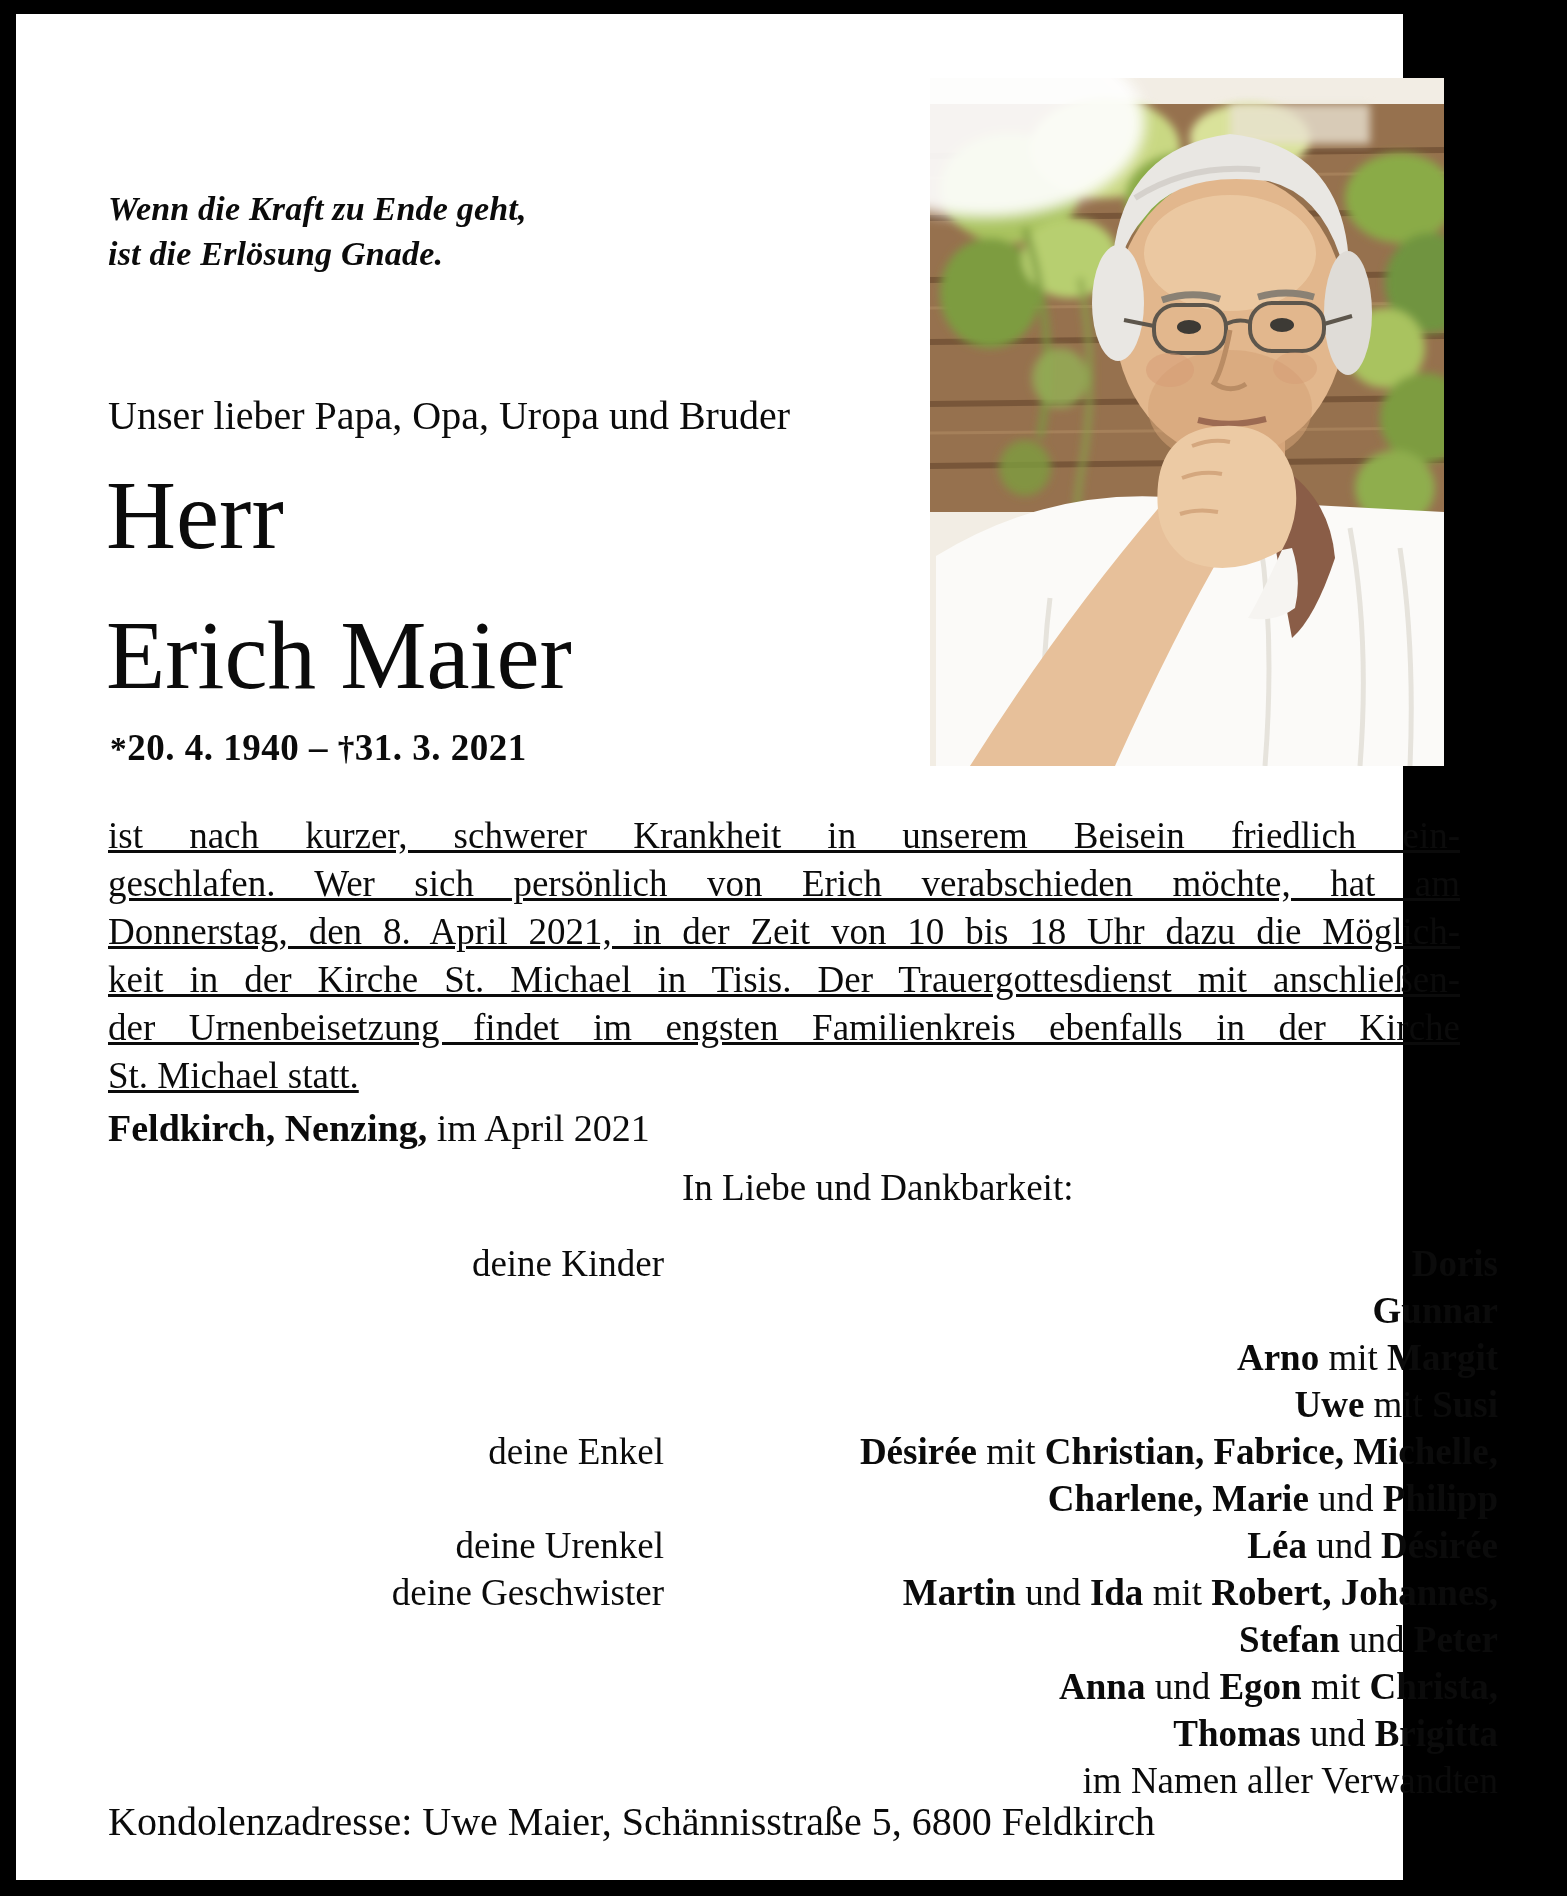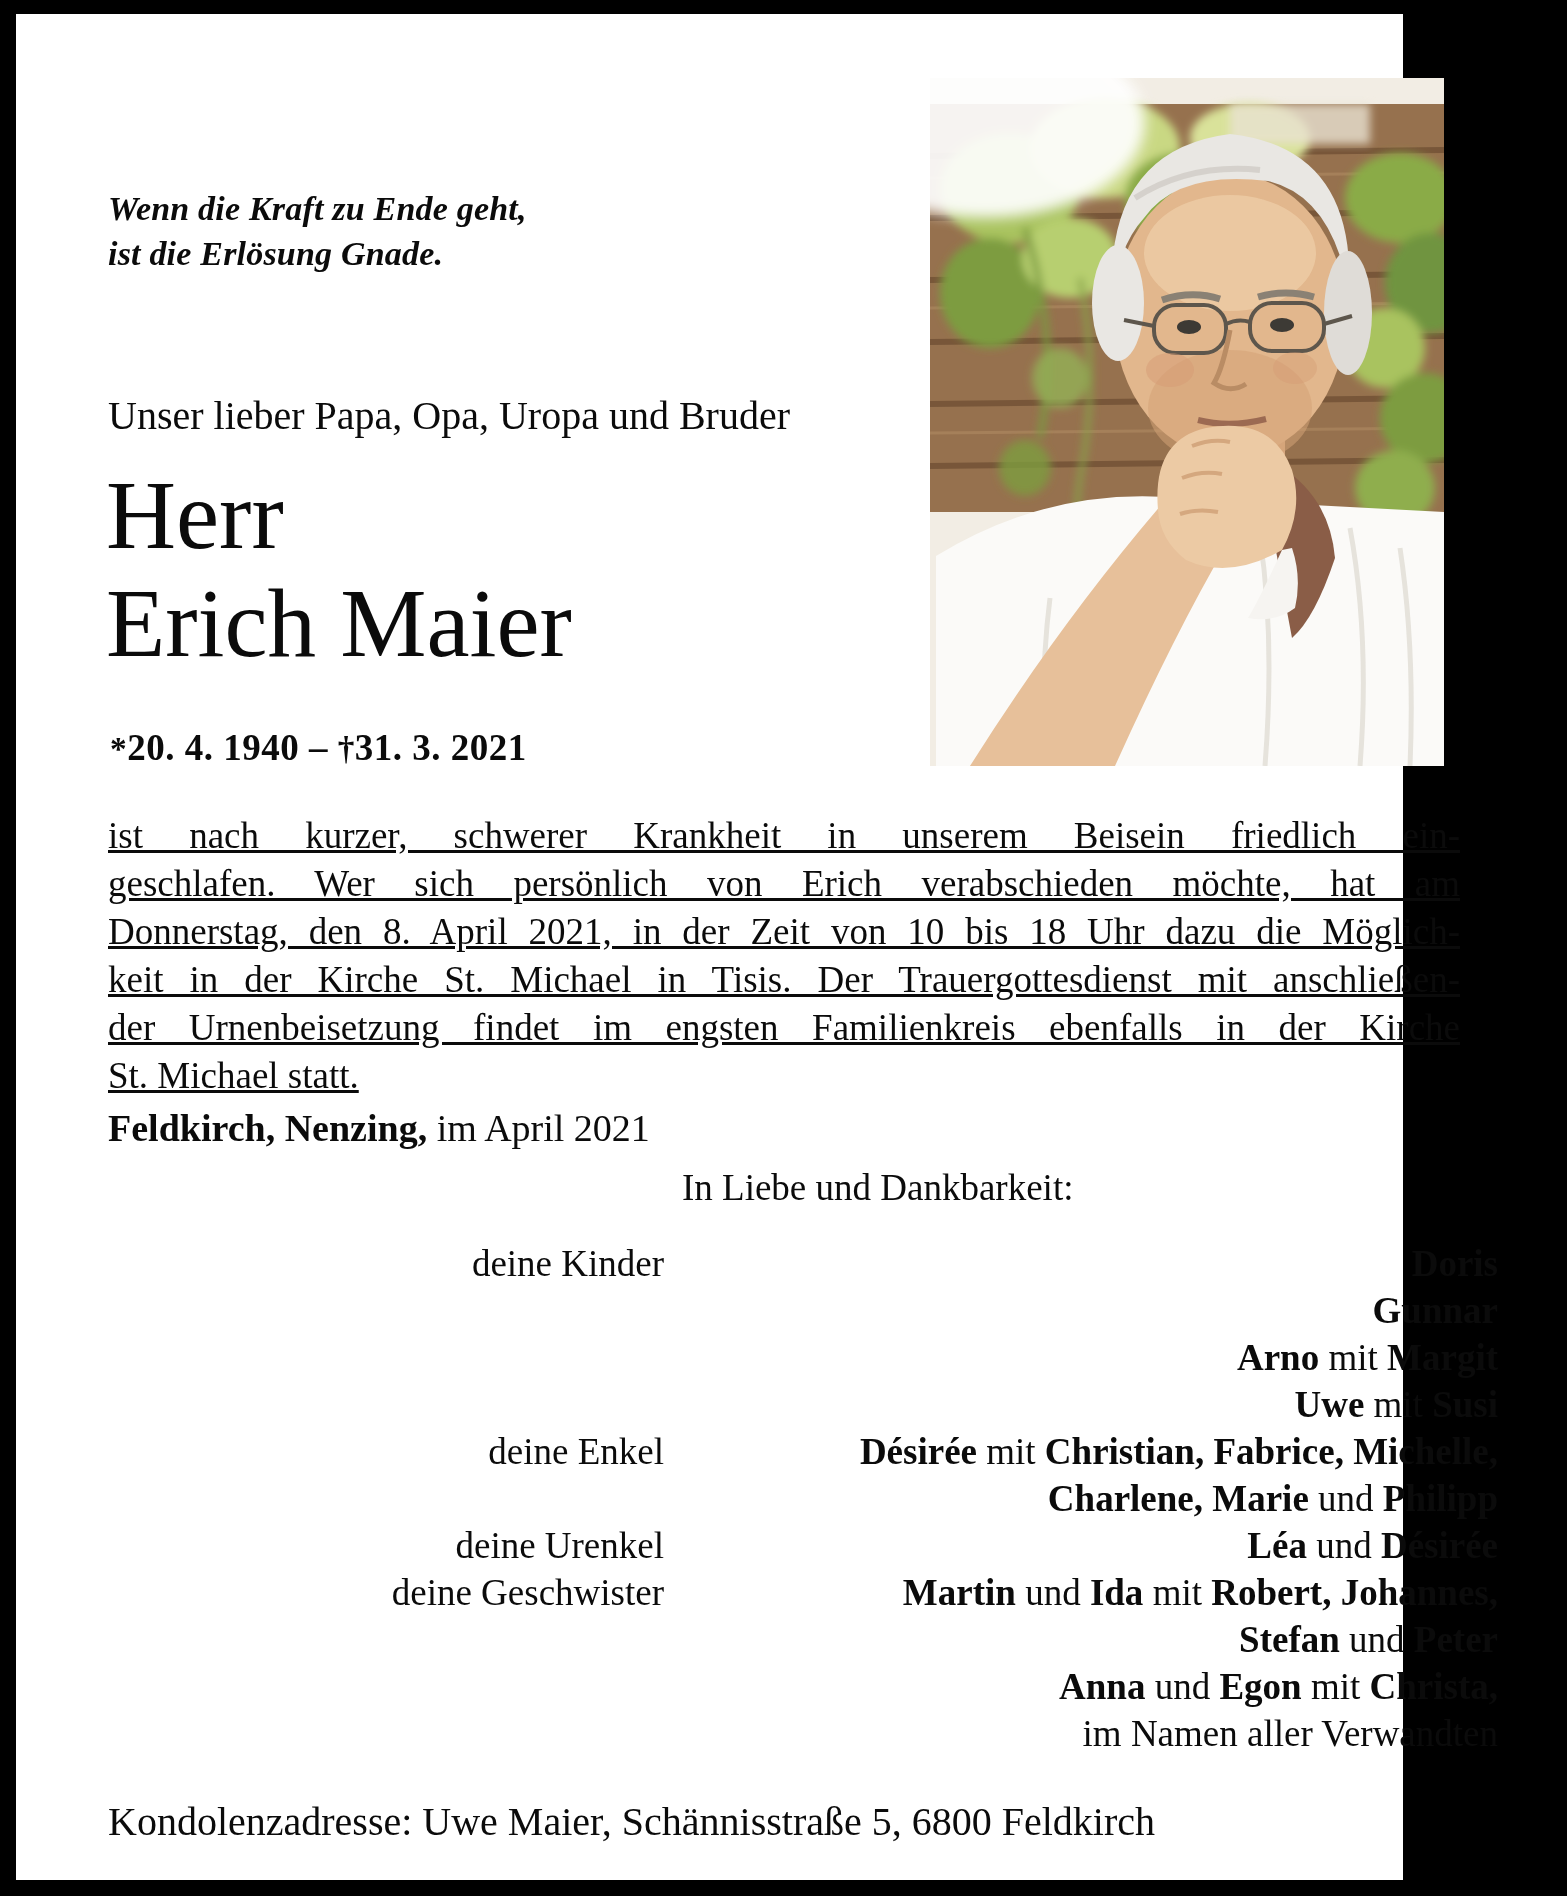--- a/index.html
+++ b/index.html
@@ -10,21 +10,21 @@
   .page{
     position:absolute;left:16px;top:14px;width:1387px;height:1866px;background:#ffffff;
   }
   .abs{position:absolute;}
   .quote{
     left:92px;top:172px;font-size:34px;line-height:45px;font-style:italic;font-weight:600;
     letter-spacing:.2px;
   }
   .intro{left:92px;top:378px;font-size:40px;}
   .title1{left:90px;top:452px;font-size:97px;line-height:100px;}
-  .title2{left:90px;top:560px;font-size:97px;line-height:100px;}
+  .title2{left:90px;top:592px;font-size:97px;line-height:100px;}
   .dates{left:94px;top:712px;font-size:37px;font-weight:bold;letter-spacing:.5px;}
   .dates .sym{font-size:.9em;}
   .para{left:92px;top:798px;width:1352px;font-size:37px;}
   .pline{line-height:48px;text-align:justify;text-align-last:justify;white-space:normal;text-decoration:underline;}
   .pline.last{text-align:right;text-align-last:left;}
   .dateline{left:92px;top:1092px;font-size:38px;}
   .dateline .b{font-weight:bold;}
   .closing{left:666px;top:1152px;font-size:37px;}
   .family{left:92px;top:1226px;width:1390px;font-size:37px;}
   .family .row{display:flex;align-items:baseline;height:47px;line-height:47px;justify-content:space-between;}
@@ -107,20 +107,24 @@
       <div class="row">
         <span class="lbl"></span>
         <span class="val" style="margin-left: 40px;"><span class="bold">Stefan</span><span> und </span><span class="bold">Peter</span></span>
       </div>
       <div class="row">
         <span class="lbl"></span>
         <span class="val"><span class="bold">Anna</span><span> und </span><span class="bold">Egon</span><span> mit </span><span class="bold">Christa,</span></span>
       </div>
       <div class="row">
         <span class="lbl"></span>
+        <span class="val" style="margin-left: 52px;"><span class="bold">Thomas</span><span> und </span><span class="bold">Brigitta</span></span>
+      </div>
+      <div class="row">
+        <span class="lbl"></span>
         <span class="val"><span>im Namen aller Verwandten</span></span>
       </div>
     </div>
 
   <div class="abs condolence">Kondolenzadresse: Uwe Maier, Schännisstraße 5, 6800 Feldkirch</div>
 
   <div class="abs photo">
     <svg viewBox="0 0 514 688" xmlns="http://www.w3.org/2000/svg">
       <defs>
         <filter id="soft" x="-20%" y="-20%" width="140%" height="140%">

